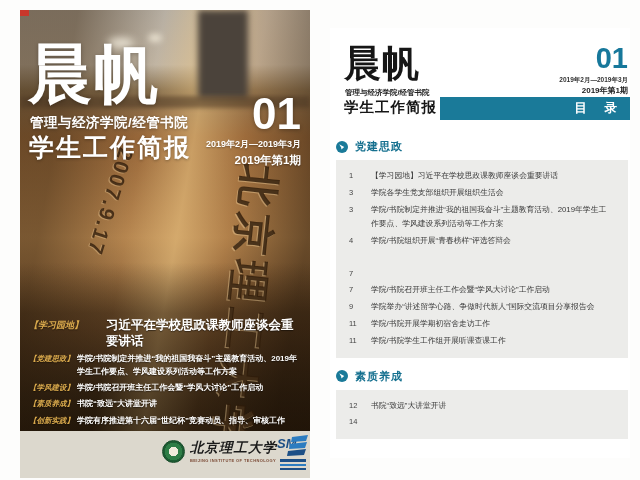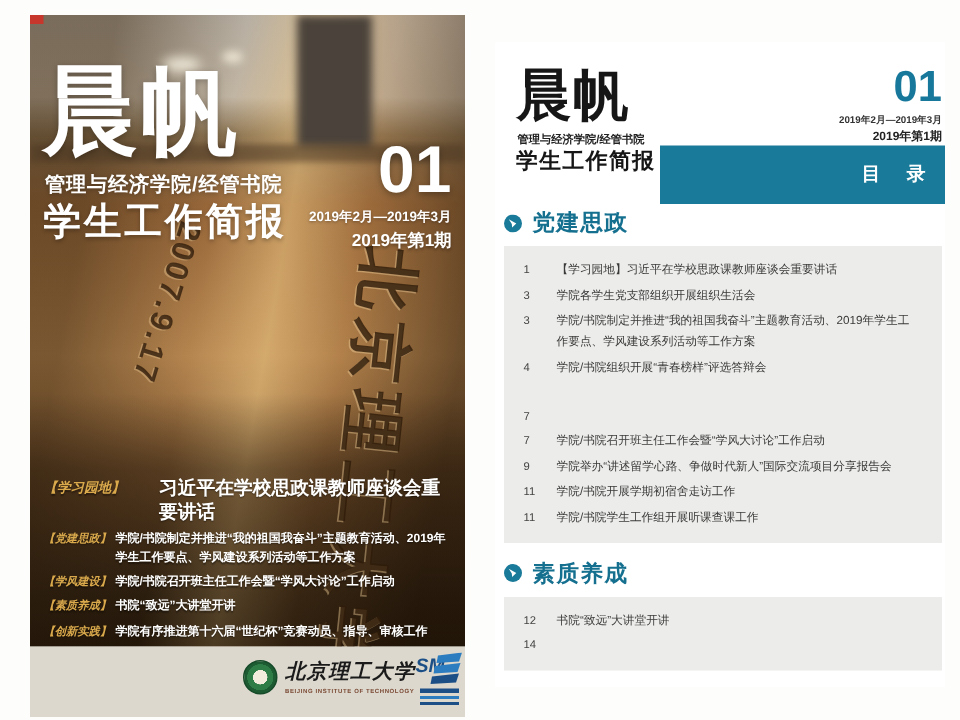--- a/index.html
+++ b/index.html
@@ -67,28 +67,28 @@
   
   .toc{position:absolute;left:330px;top:28px;width:300px;height:430px;background:#ffffff;}
   .toc-header{position:relative;height:100px;}
   .toc-mast{position:absolute;left:14px;top:18px;color:#161616;font-size:37px;line-height:0.95;
     font-weight:900;letter-spacing:1px;}
   .toc-sub{position:absolute;left:15px;top:60px;color:#222;font-size:7.5px;font-weight:700;}
   .toc-title2{position:absolute;left:14px;top:70px;color:#161616;font-size:14.5px;font-weight:900;letter-spacing:1px;}
   .toc-issue{position:absolute;right:2px;top:16px;color:#17789b;font-size:29px;font-weight:700;line-height:1;}
   .toc-d1{position:absolute;right:2px;top:48px;color:#333;font-size:6.5px;font-weight:700;}
   .toc-d2{position:absolute;right:2px;top:57px;color:#222;font-size:8px;font-weight:700;}
-  .toc-bar{position:absolute;left:110px;right:0;top:69px;height:39px;background:#1a7a99;
+  .toc-bar{position:absolute;left:110px;right:0;top:69px;height:23px;background:#1a7a99;
     display:flex;align-items:center;justify-content:flex-end;}
   .toc-bar .lbl{color:#fff;font-size:12.5px;font-weight:700;letter-spacing:7px;padding-right:6px;}
 
   .sec{margin:0 2px 0 6px;}
   .sec-h{display:flex;align-items:center;margin:11px 0 6px 0;}
   .sec-h .ic{width:12px;height:12px;margin-right:7px;flex:none;}
-  .sec-h .st{color:#15708f;font-size:15px;font-weight:900;letter-spacing:1px;}
+  .sec-h .st{color:#15708f;font-size:11px;font-weight:900;letter-spacing:1px;}
   .sec-box{background:#ececea;padding:7px 4px 7px 0;}
   .row{display:flex;align-items:flex-start;margin:2px 0;}
   .row .pg{flex:none;width:22px;padding-left:13px;font-size:7.5px;color:#444;font-weight:400;line-height:1.9;}
   .row .tx{flex:1;font-size:7.8px;color:#3a3a3a;line-height:1.9;padding-right:10px;}
 </style>
 </head>
 <body>
 
 <div class="canvas">
 

